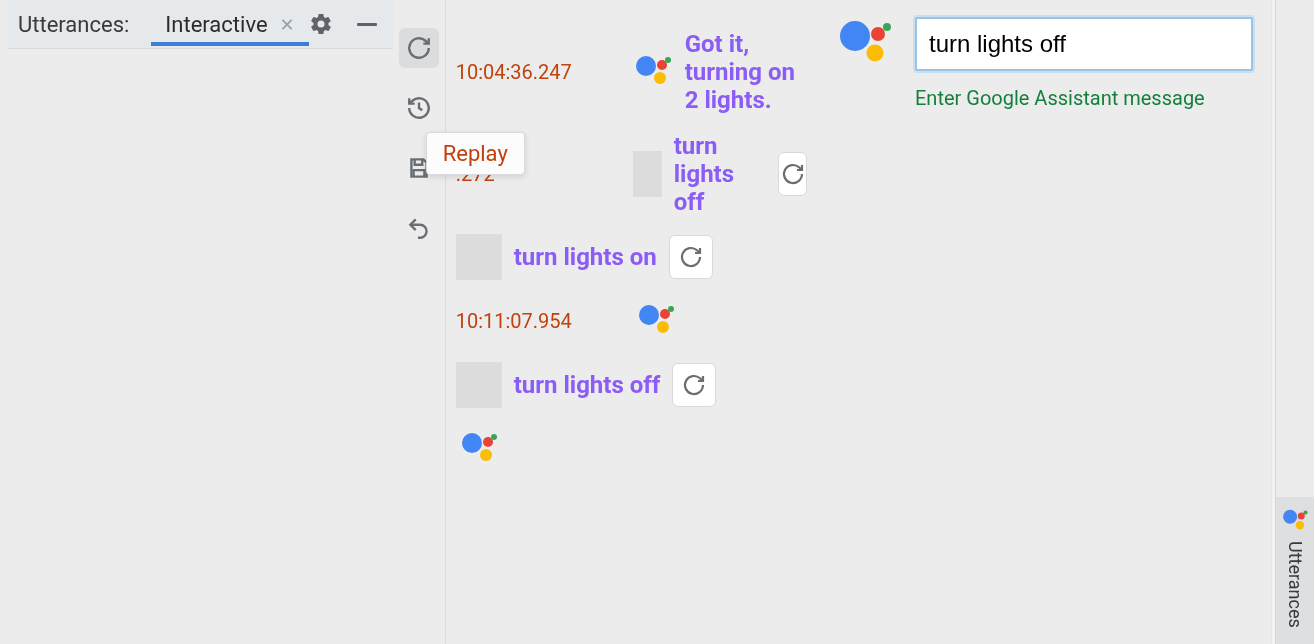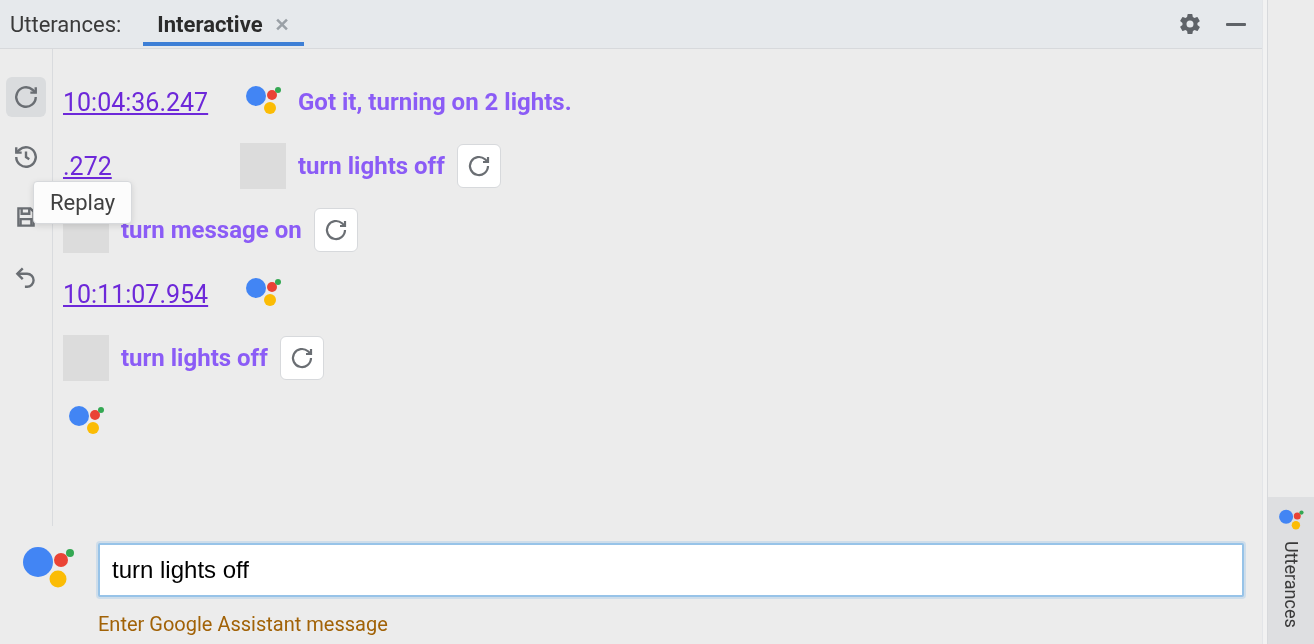--- a/index.html
+++ b/index.html
@@ -13,23 +13,24 @@
     overflow: hidden;
   }
   .app {
     display: flex;
     width: 100%;
     height: 100%;
   }
   .main {
     flex: 1;
     display: flex;
-    flex-direction: column;
+    flex-direction: row;
     background: #ececec;
     position: relative;
+    margin-left: 8px;
   }
   
   .header {
     height: 48px;
     background: #e6e9ec;
     border-bottom: 1px solid #d7d9dc;
     display: flex;
     align-items: center;
     padding: 0 10px;
   }
@@ -40,21 +41,20 @@
   }
   .tab {
     position: relative;
     font-size: 22px;
     color: #2b2b2b;
     padding: 9px 14px 8px 14px;
     display: flex;
     align-items: center;
     gap: 12px;
     cursor: pointer;
-    font-weight: bold;
   }
   .tab.active::after {
     content: "";
     position: absolute;
     left: 0; right: 0;
     bottom: -1px;
     height: 4px;
     background: #3d7fd6;
   }
   .tab-close {
@@ -111,25 +111,24 @@
     font-size: 22px;
   }
   .row {
     display: flex;
     align-items: center;
     gap: 12px;
     margin: 6px 0 18px 0;
     min-height: 40px;
   }
   .ts {
-    font-size: 25px;
-    color: #6d28d9;
+    font-size: 20px;
+    color: #c2410c;
     white-space: nowrap;
     min-width: 165px;
-    text-decoration: underline;
   }
   .avatar {
     width: 46px; height: 46px;
     display: inline-flex; align-items: center; justify-content: center;
   }
   .avatar.user {
     background: #dcdcdc;
     width: 46px; height: 46px;
   }
   .msg {
@@ -160,21 +159,21 @@
   
   .tooltip {
     position: absolute;
     left: 33px; top: 132px;
     background: #fcfcfc;
     border: 1px solid #d7d9dc;
     box-shadow: 0 2px 6px rgba(0,0,0,0.12);
     padding: 8px 16px;
     border-radius: 4px;
     font-size: 22px;
-    color: #404040;
+    color: #c2410c;
     white-space: nowrap;
     z-index: 5;
   }
 
   
   .input-bar {
     padding: 14px 18px 8px 18px;
     background: #ececec;
   }
   .input-row {
@@ -191,21 +190,21 @@
     font-size: 24px;
     padding: 0 12px;
     outline: none;
     box-shadow: 0 0 0 2px rgba(151,195,232,0.35);
     border-radius: 2px;
   }
   .input-hint {
     margin-left: 80px;
     margin-top: 12px;
     font-size: 20px;
-    color: #a16207;
+    color: #15803d;
   }
 
   
   .right-rail {
     width: 46px;
     background: #ececec;
     border-left: 1px solid #d7d9dc;
     display: flex;
     flex-direction: column;
     align-items: center;
@@ -318,21 +317,21 @@
             <svg viewBox="0 0 24 24" fill="none" stroke="currentColor" stroke-width="2.2">
                 <path d="M21 12a9 9 0 1 1-3-6.7L21 8"></path>
                 <path d="M21 3v5h-5"></path>
               </svg>
           </span>
         </div>
 
 
         <div class="row">
           <span class="avatar user"></span>
-          <span class="msg">turn message on</span>
+          <span class="msg">turn lights on</span>
           <span class="replay-inline">
             <svg viewBox="0 0 24 24" fill="none" stroke="currentColor" stroke-width="2.2">
                 <path d="M21 12a9 9 0 1 1-3-6.7L21 8"></path>
                 <path d="M21 3v5h-5"></path>
               </svg>
           </span>
         </div>
 
         <div class="row">
           <span class="ts">10:11:07.954</span>

